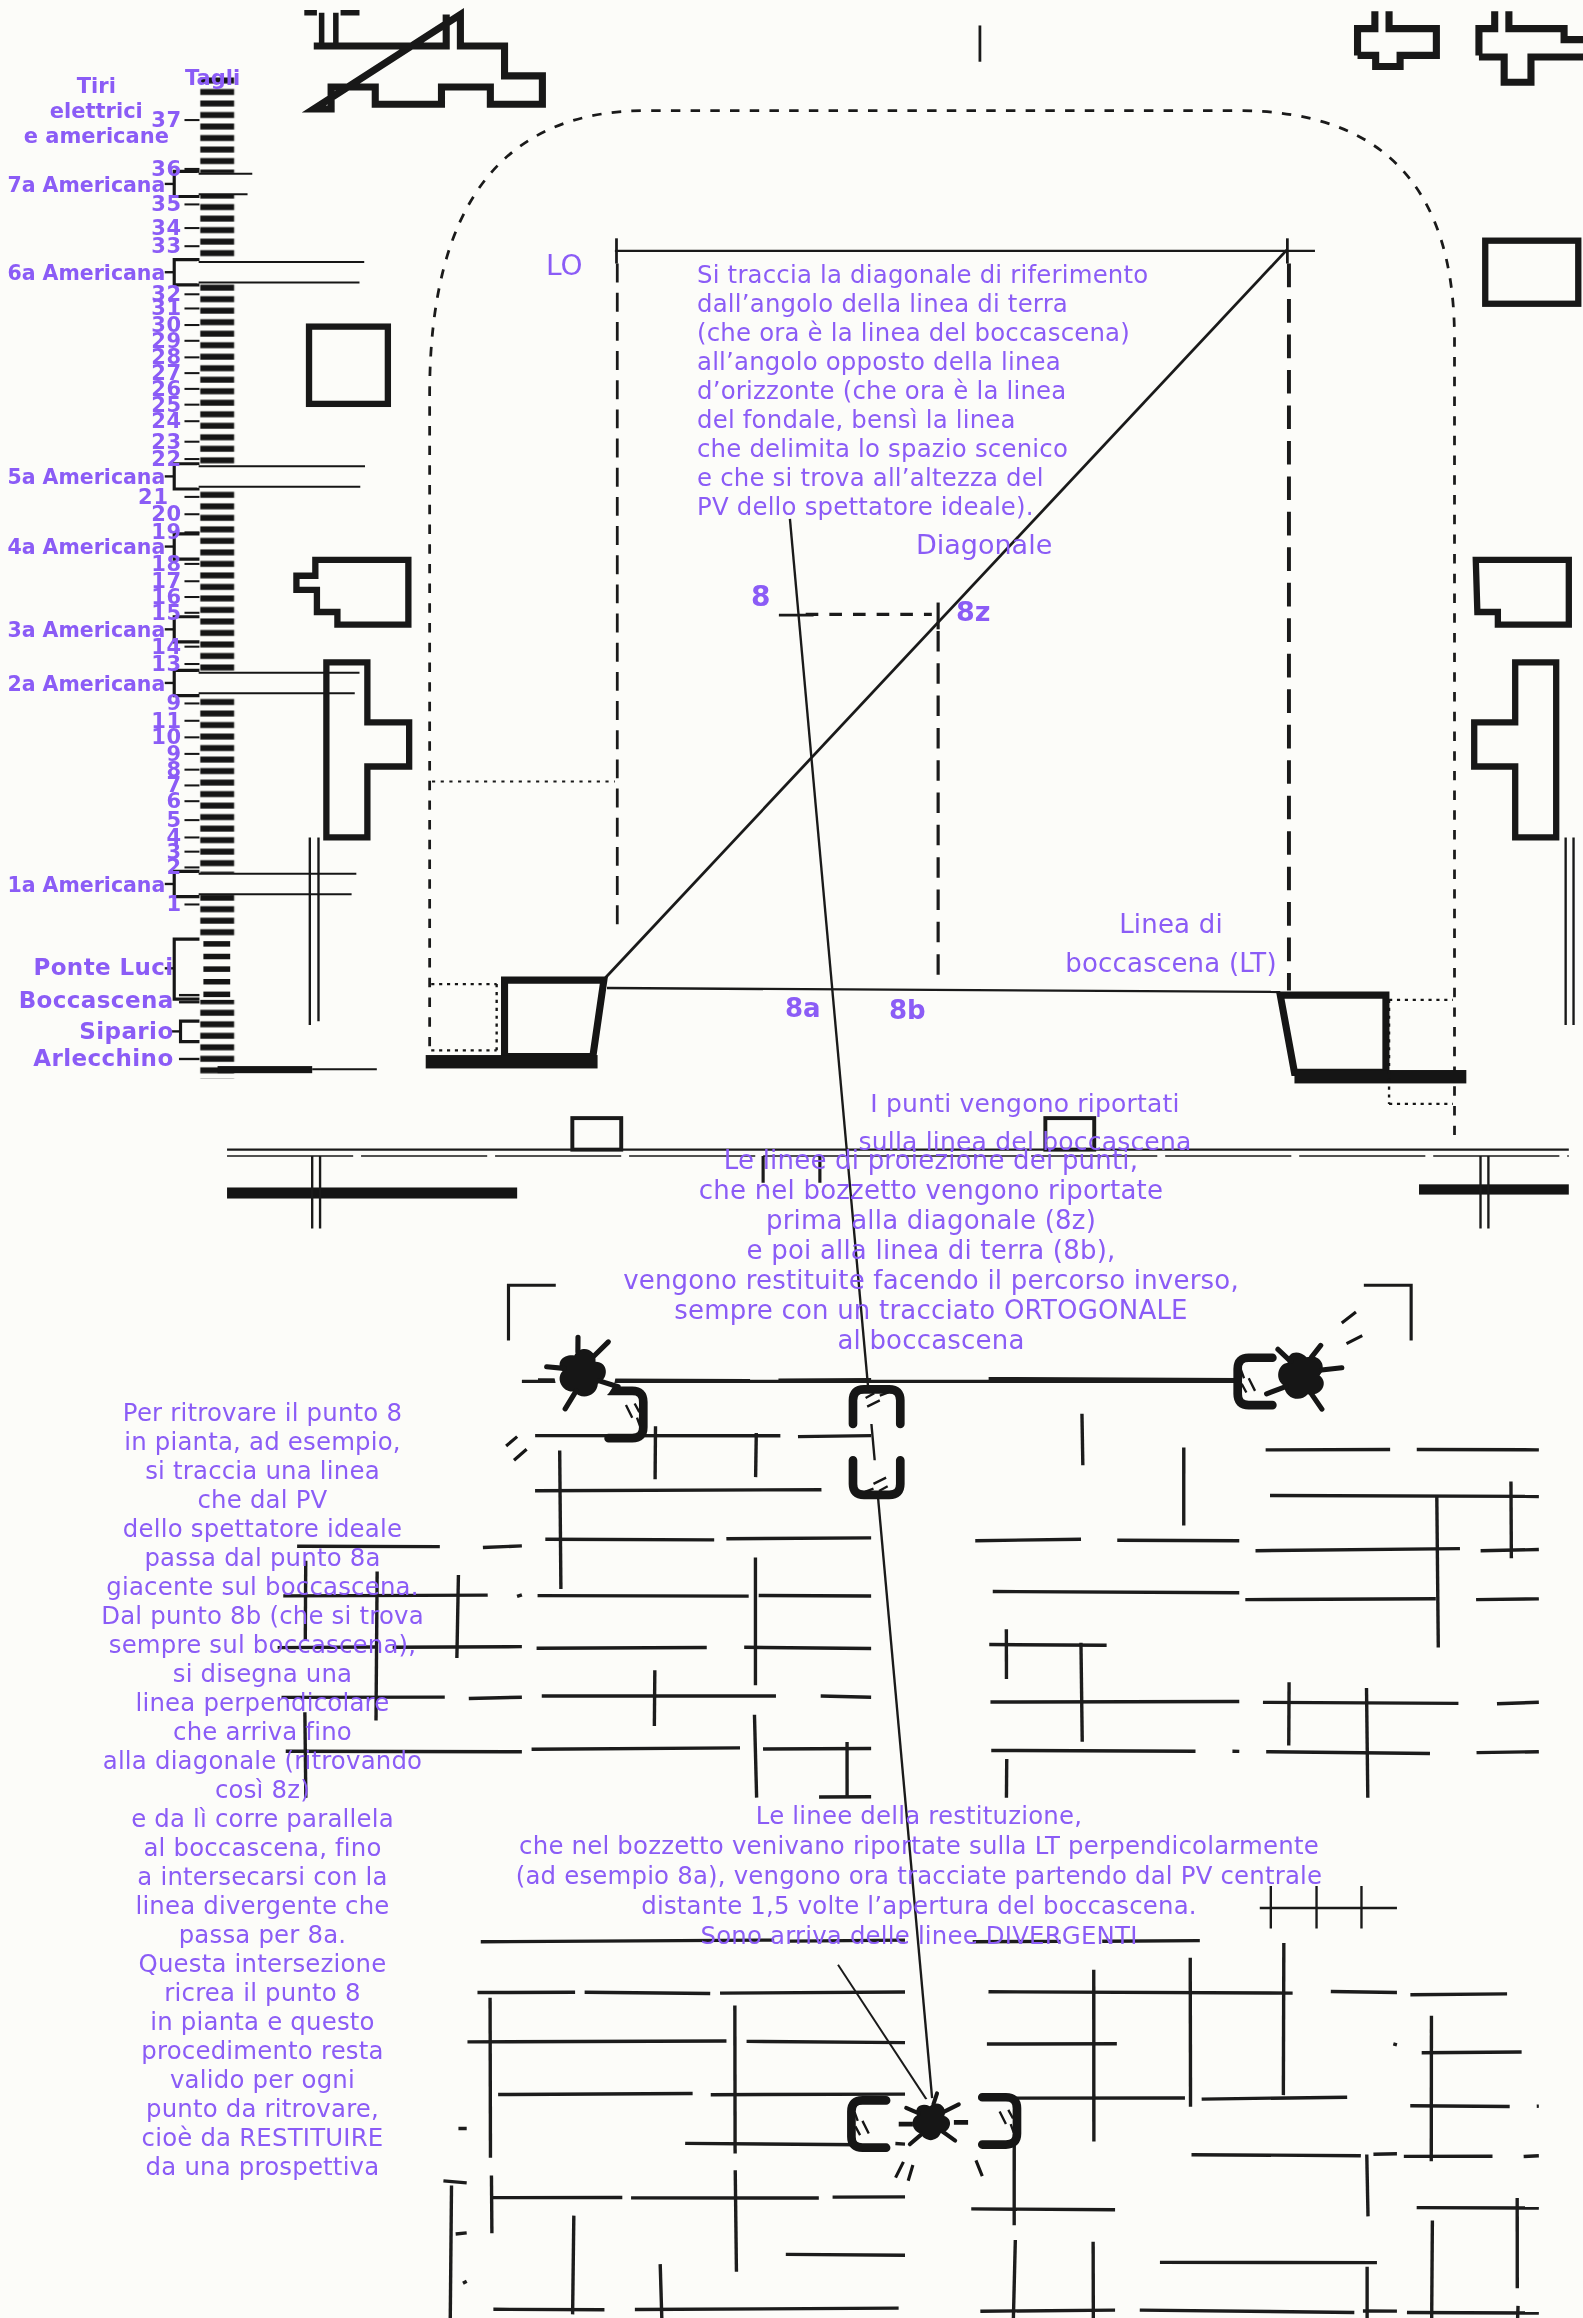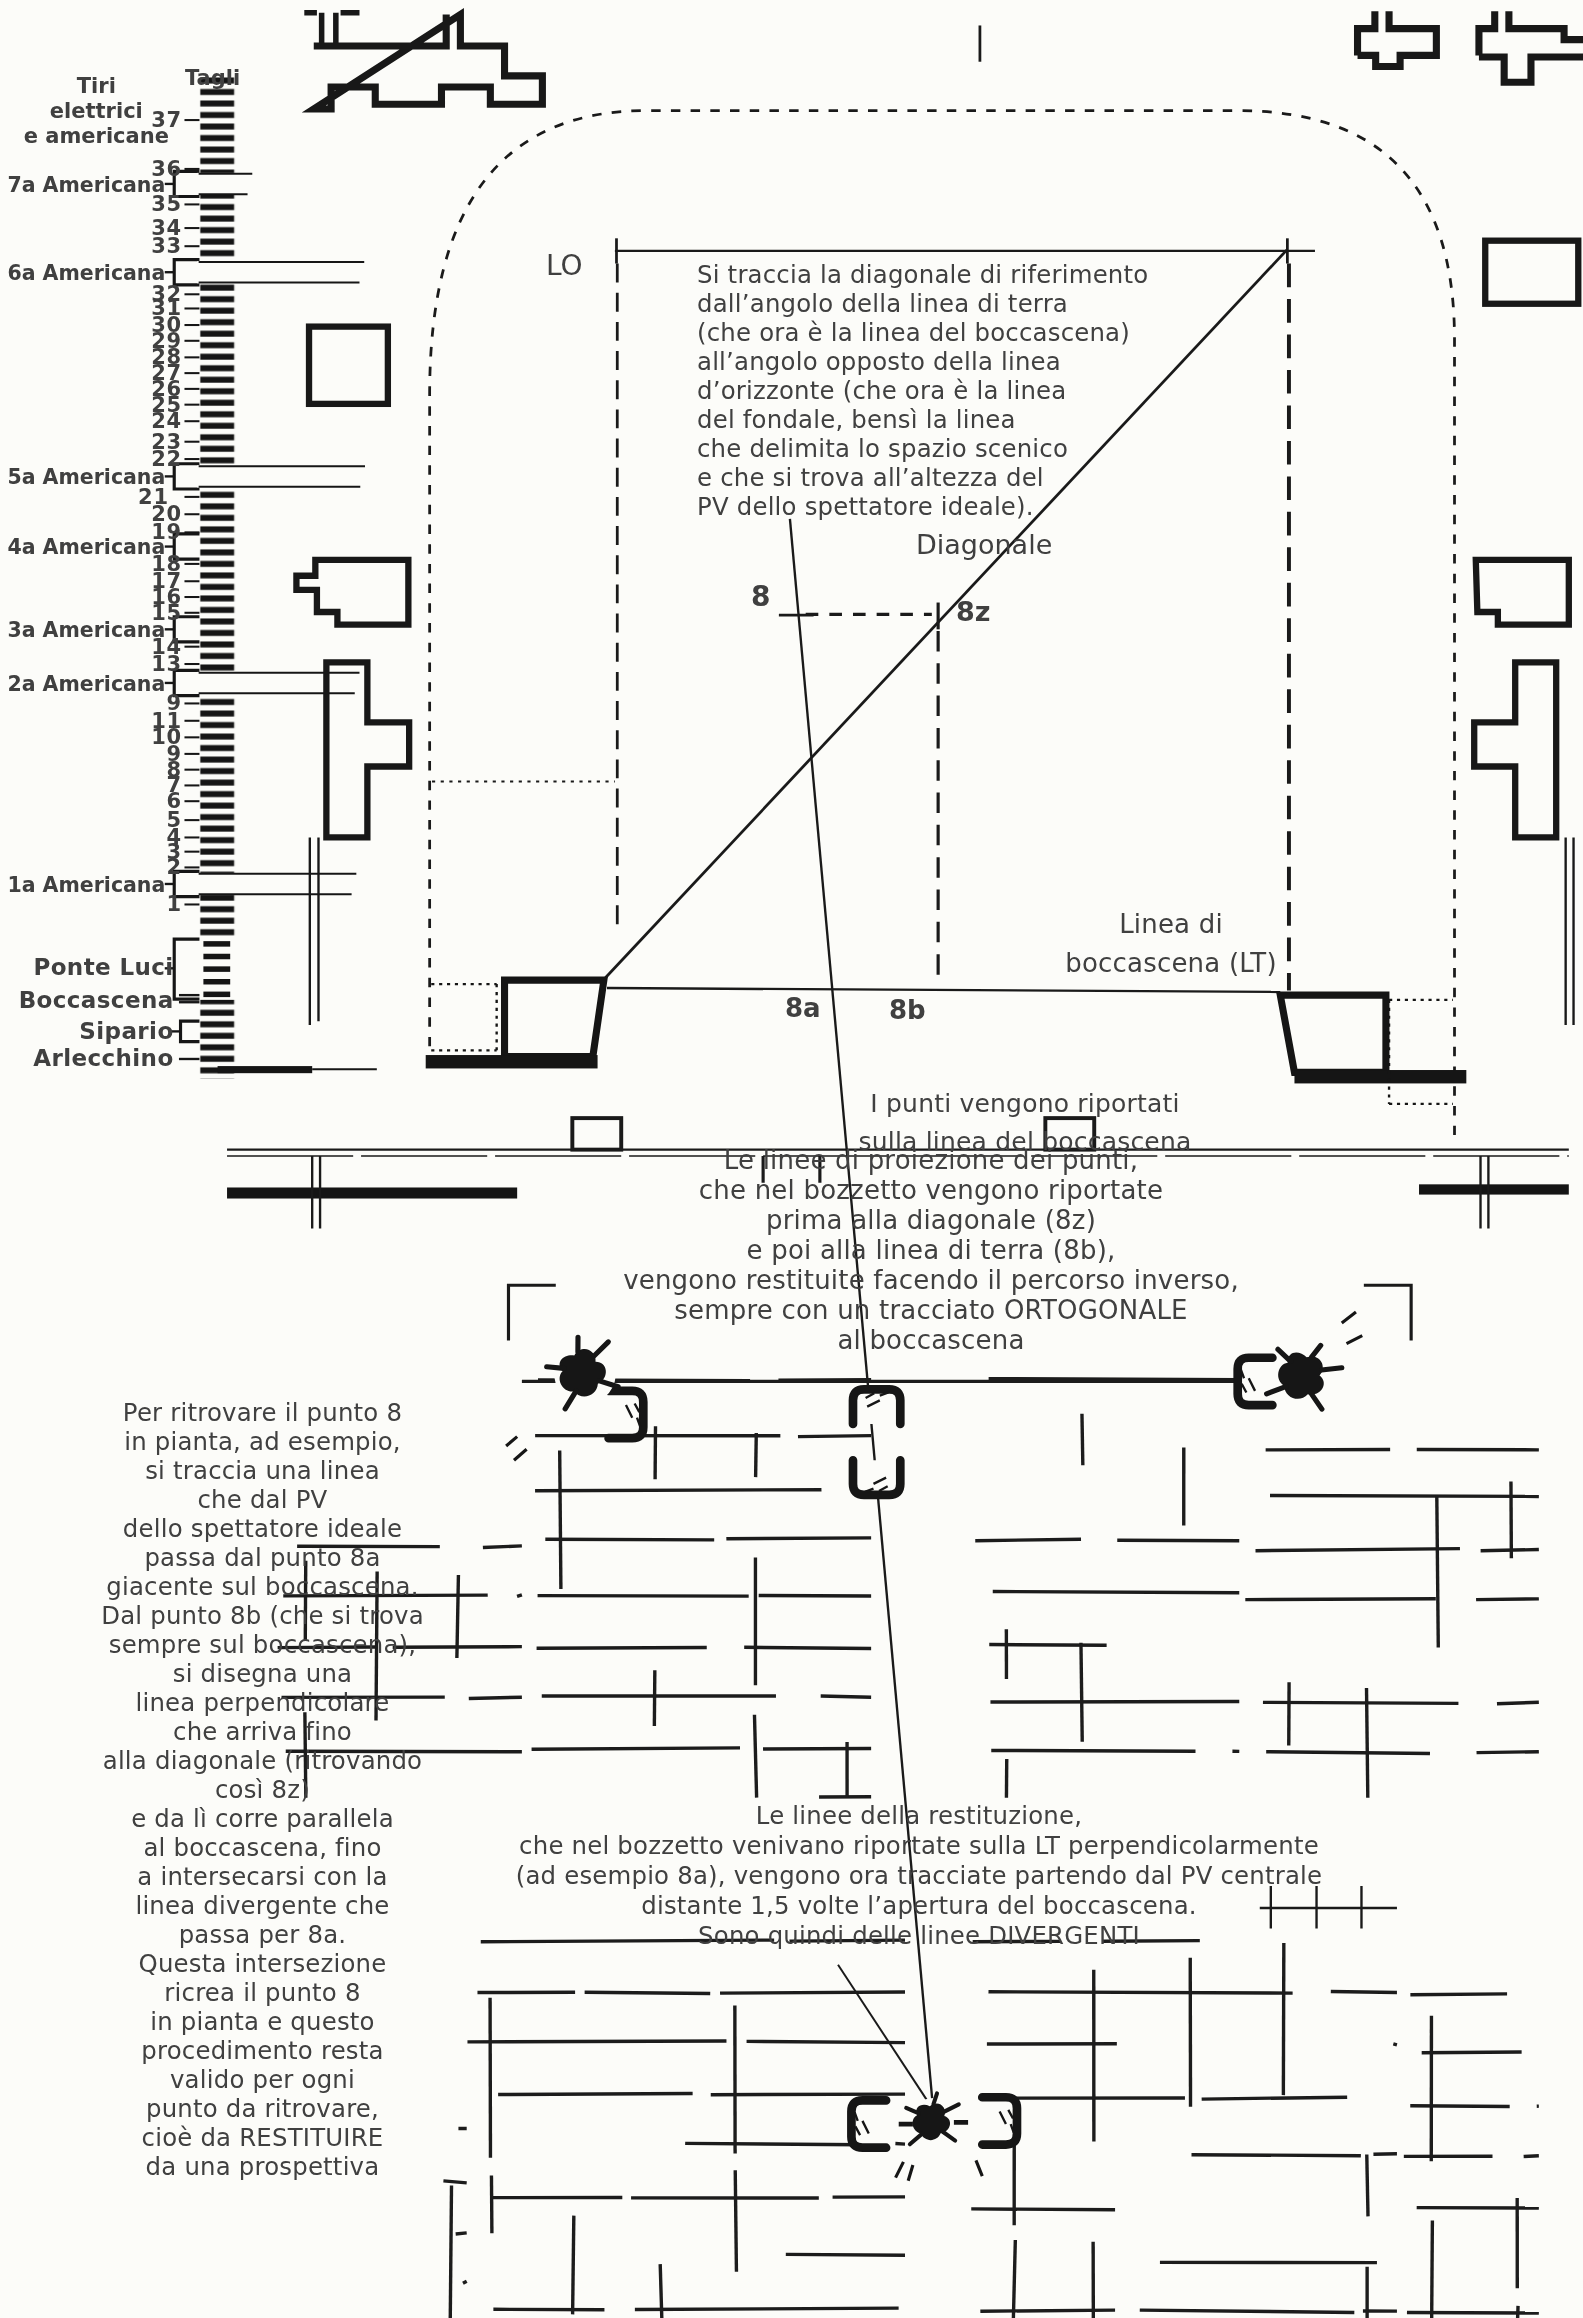--- a/index.html
+++ b/index.html
@@ -1,17 +1,17 @@
 <!DOCTYPE html>
 <html style="font-size:12.6px"><head>
 <meta charset="utf-8">
 <style>
   html,body{margin:0;padding:0;background:#dddcd6;}
   .page{position:relative;width:1583px;height:2319px;background:#fcfcf9;overflow:hidden;
-        font-family:"DejaVu Sans",sans-serif;color:#404040;}
+        font-family:"DejaVu Sans",sans-serif;color:#8b5cf6;}
   svg{position:absolute;left:0;top:0;pointer-events:none;}
   .lbl{position:absolute;line-height:1;white-space:pre;}
   .blk{position:absolute;}
   .blk div{white-space:pre;}
   .c{text-align:center;}
   .b{font-weight:700;}
   .fly-num{position:absolute;width:57px;text-align:right;font-size:21px;font-weight:700;letter-spacing:0.8px;}
   .fly-am{position:absolute;width:159px;text-align:right;font-size:20.5px;font-weight:700;}
   .fly-low{position:absolute;width:172px;text-align:right;font-size:23px;font-weight:700;letter-spacing:0.4px;}
   .note{letter-spacing:0.2px;}
@@ -493,17 +493,17 @@
       <div>punto da ritrovare,</div>
       <div>cioè da RESTITUIRE</div>
       <div>da una prospettiva</div>
     </div>
 
 <div class="blk c note" style="left:440px;top:1801px;width:958px;font-size:24.4px;line-height:30px;">
       <div>Le linee della restituzione,</div>
       <div>che nel bozzetto venivano riportate sulla LT perpendicolarmente</div>
       <div>(ad esempio 8a), vengono ora tracciate partendo dal PV centrale</div>
       <div>distante 1,5 volte l’apertura del boccascena.</div>
-      <div>Sono quindi delle linee DIVERGENTI</div>
+      <div>Sono arriva delle linee DIVERGENTI</div>
     </div>
 
 </div>
 
 
 </body></html>

